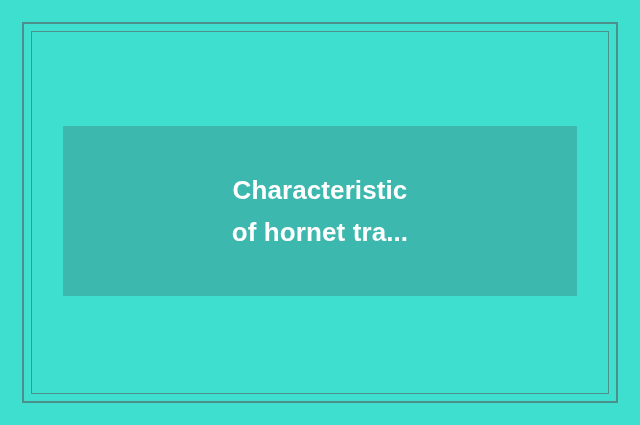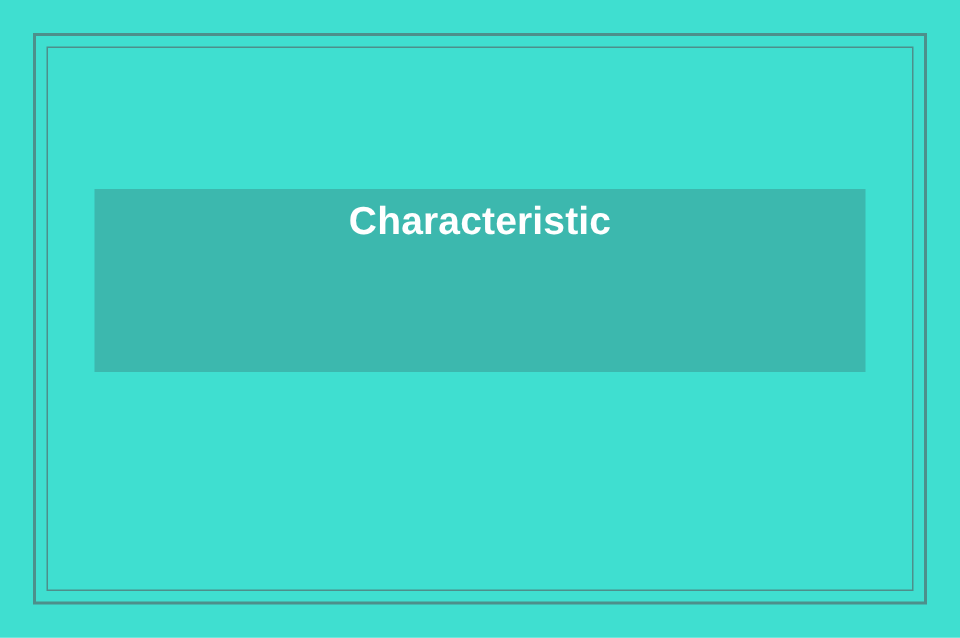--- a/index.html
+++ b/index.html
@@ -43,27 +43,27 @@
     box-sizing: border-box;
     pointer-events: none;
   }
 
   
   .caption-band {
     position: absolute;
     left: 63px;
     top: 126px;
     width: 514px;
-    height: 122px;
+    height: 170px;
     background: #3cb8ae;
     box-sizing: border-box;
     display: flex;
     flex-direction: column;
     align-items: center;
-    justify-content: space-between;
+    justify-content: center;
   }
 
   .caption-line {
     color: #ffffff;
     font-size: 26px;
     font-weight: bold;
     line-height: 42px;
     letter-spacing: 0.1px;
     text-align: center;
     white-space: nowrap;
@@ -72,15 +72,16 @@
 </head>
 <body>
 
 <div class="canvas">
 
   <div class="frame-outer"></div>
   <div class="frame-inner"></div>
 
   <div class="caption-band">
     <div class="caption-line">Characteristic</div>
+    <div class="caption-line">of hornet tra...</div>
   </div>
 
 </div>
 
 </body></html>

